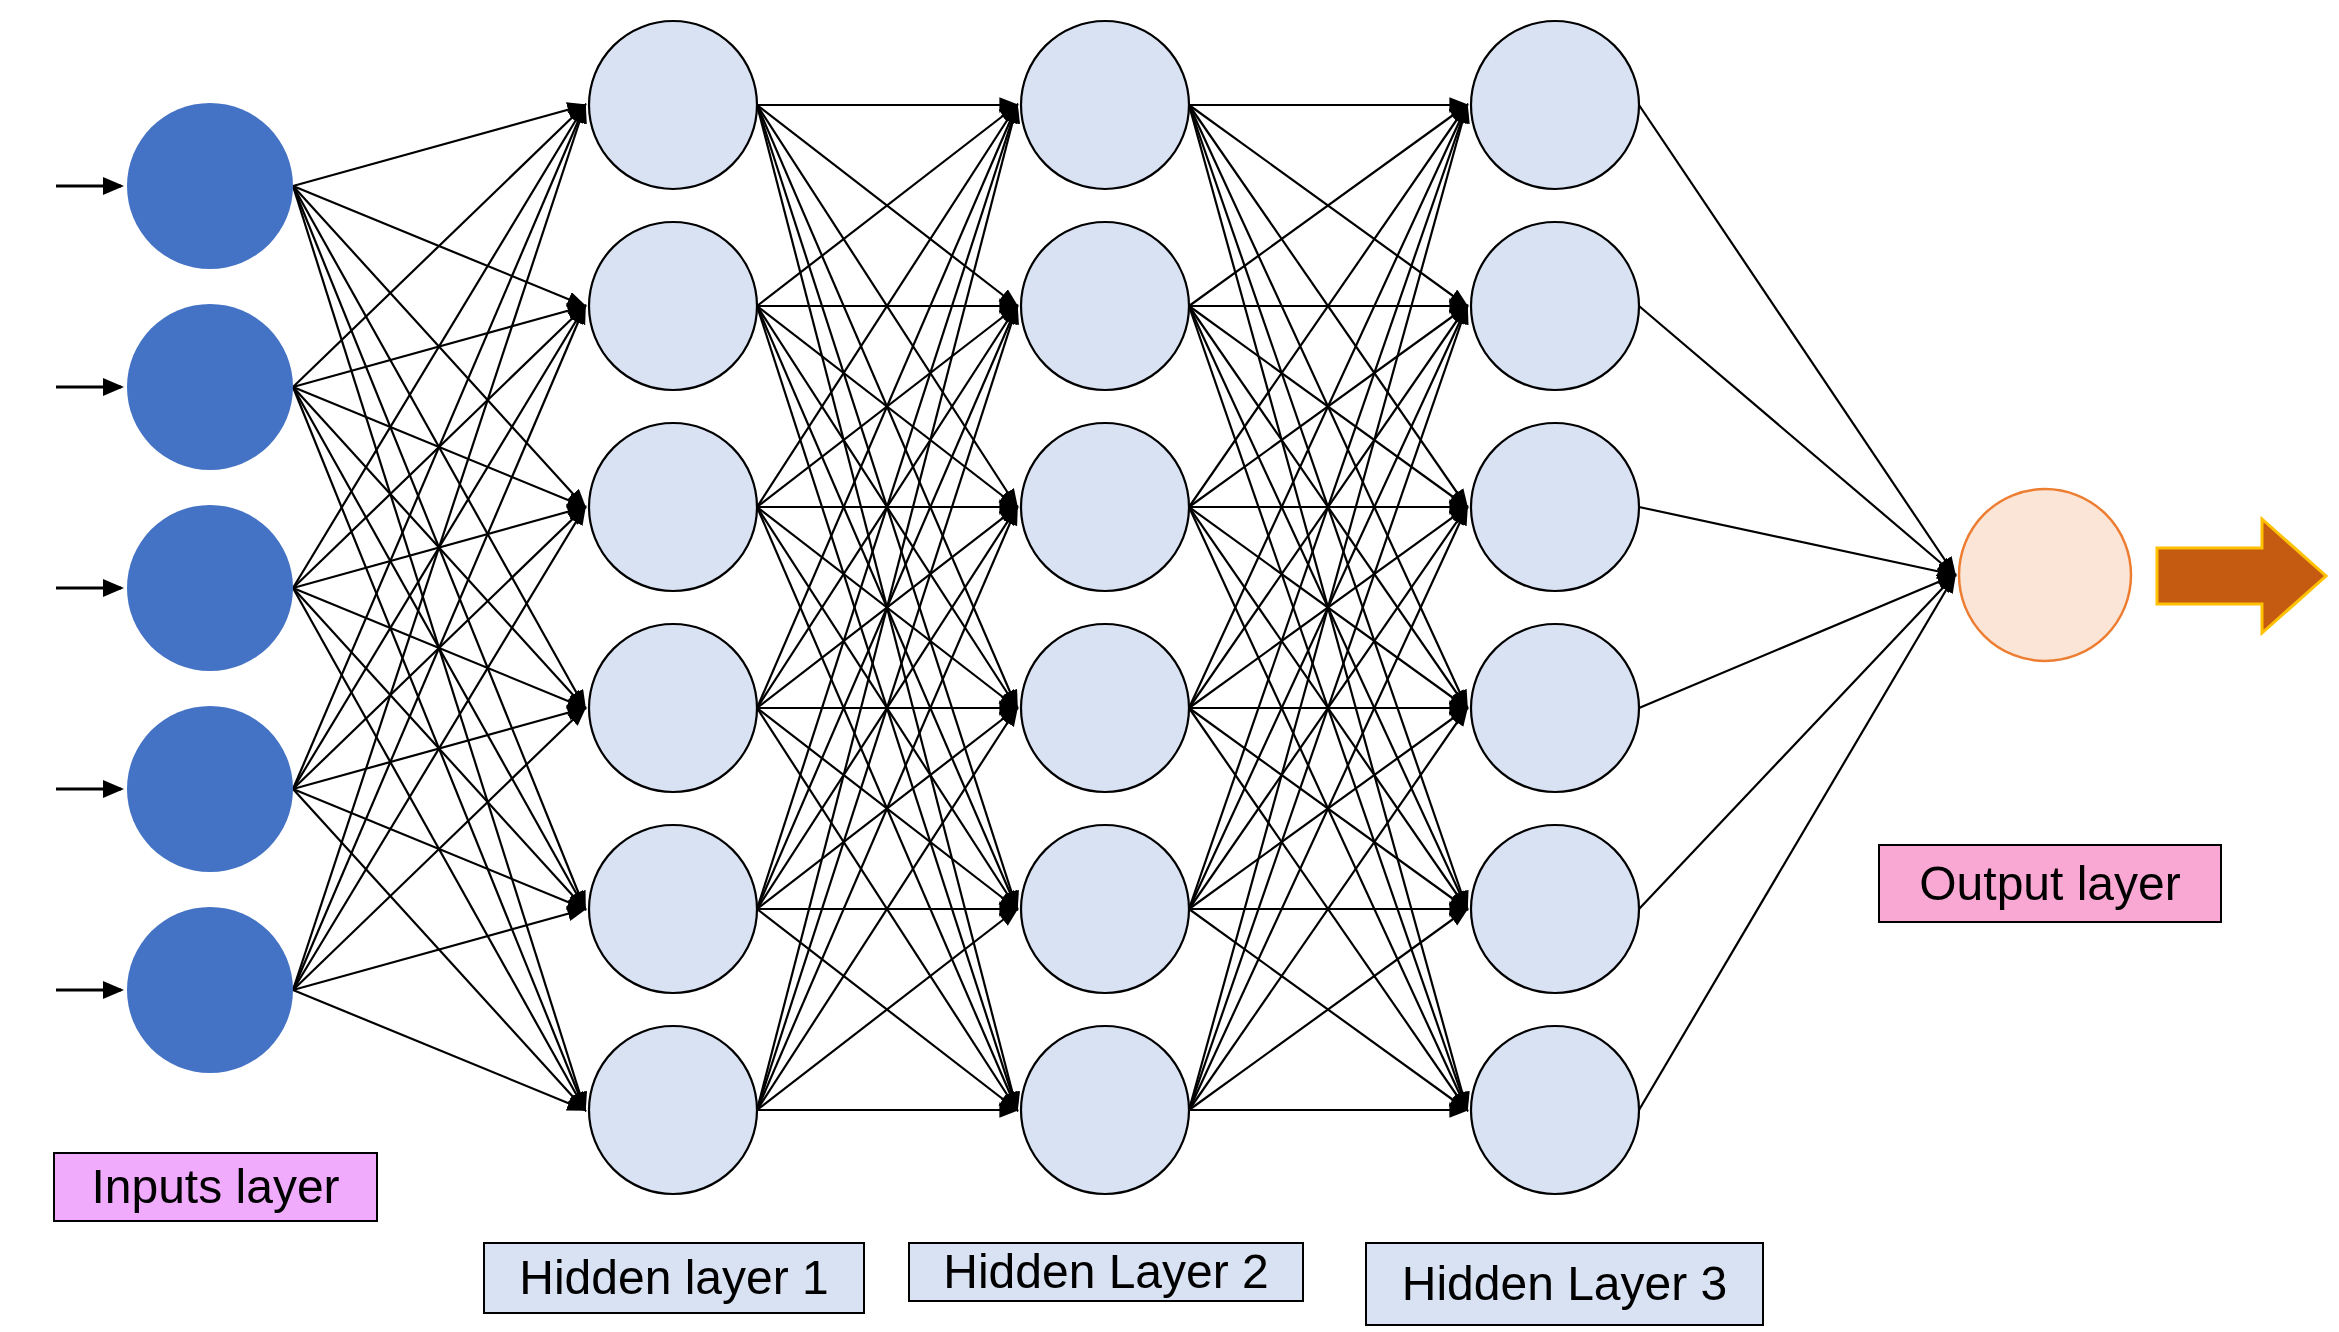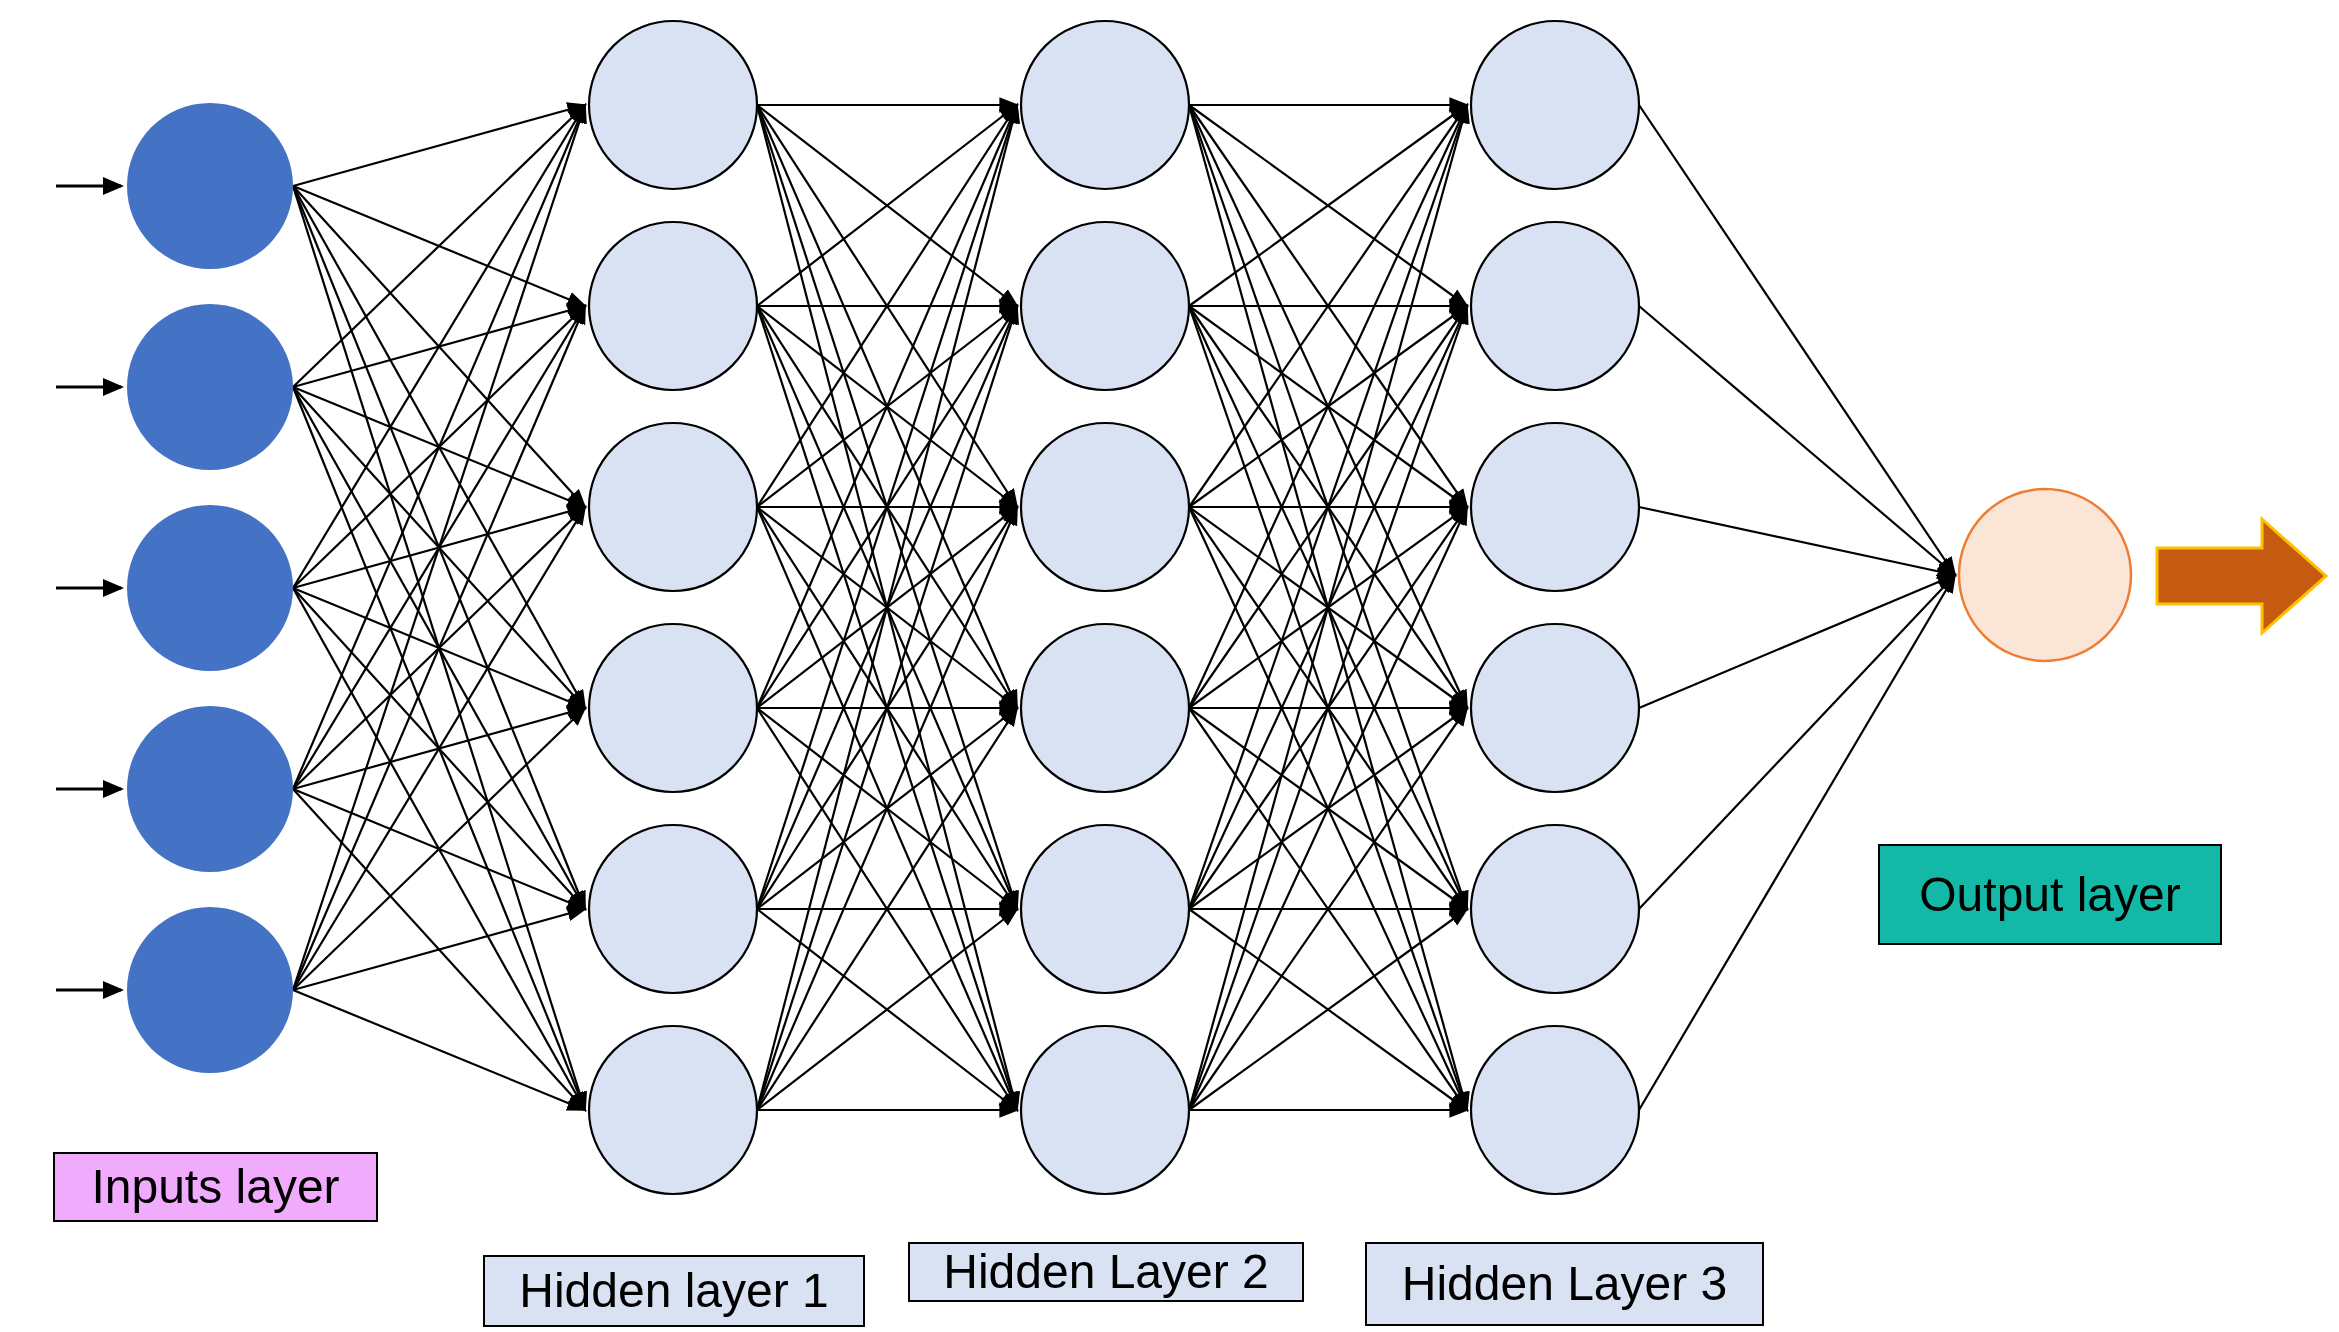--- a/index.html
+++ b/index.html
@@ -188,18 +188,18 @@
         <circle cx="1555" cy="507" r="84" fill="#D9E2F3" stroke="#000000" stroke-width="2.2"></circle>
         <circle cx="1555" cy="708" r="84" fill="#D9E2F3" stroke="#000000" stroke-width="2.2"></circle>
         <circle cx="1555" cy="909" r="84" fill="#D9E2F3" stroke="#000000" stroke-width="2.2"></circle>
         <circle cx="1555" cy="1110" r="84" fill="#D9E2F3" stroke="#000000" stroke-width="2.2"></circle>
         <circle cx="2045" cy="575" r="86" fill="#FBE5D6" stroke="#ED7D31" stroke-width="2.5"></circle>
       </g>
     <polygon id="output-arrow" points="2157,548 2262,548 2262,519 2326,576 2262,633 2262,604 2157,604" stroke-width="3" stroke-linejoin="miter" fill="#C55A11" stroke="#FFC000"></polygon>
   </svg>
 
   <div class="layer-label" id="label-0" style="left: 53px; top: 1152px; width: 325px; height: 70px; background: #f0abfc; border: 2.5px solid rgb(0, 0, 0); color: rgb(0, 0, 0);">Inputs layer</div>
-  <div class="layer-label" id="label-1" style="left: 483px; top: 1242px; width: 382px; height: 72px; background: rgb(217, 226, 243); border: 2.5px solid rgb(0, 0, 0); color: rgb(0, 0, 0); margin-top: 13px;">Hidden layer 1</div>
+  <div class="layer-label" id="label-1" style="left: 483px; top: 1242px; width: 382px; height: 72px; background: rgb(217, 226, 243); border: 2.5px solid rgb(0, 0, 0); color: rgb(0, 0, 0);">Hidden layer 1</div>
   <div class="layer-label" id="label-2" style="left: 908px; top: 1242px; width: 396px; height: 60px; background: rgb(217, 226, 243); border: 2.5px solid rgb(0, 0, 0); color: rgb(0, 0, 0);">Hidden Layer 2</div>
   <div class="layer-label" id="label-3" style="left: 1365px; top: 1242px; width: 399px; height: 84px; background: rgb(217, 226, 243); border: 2.5px solid rgb(0, 0, 0); color: rgb(0, 0, 0);">Hidden Layer 3</div>
-  <div class="layer-label" id="label-4" style="left: 1878px; top: 844px; width: 344px; height: 101px; background: #14b8a6; border: 2.5px solid rgb(0, 0, 0); color: rgb(0, 0, 0);">Output layer</div>
+  <div class="layer-label" id="label-4" style="left: 1878px; top: 844px; width: 344px; height: 79px; background: #f9a8d4; border: 2.5px solid rgb(0, 0, 0); color: rgb(0, 0, 0);">Output layer</div>
 
 </div>
 
 </body></html>

